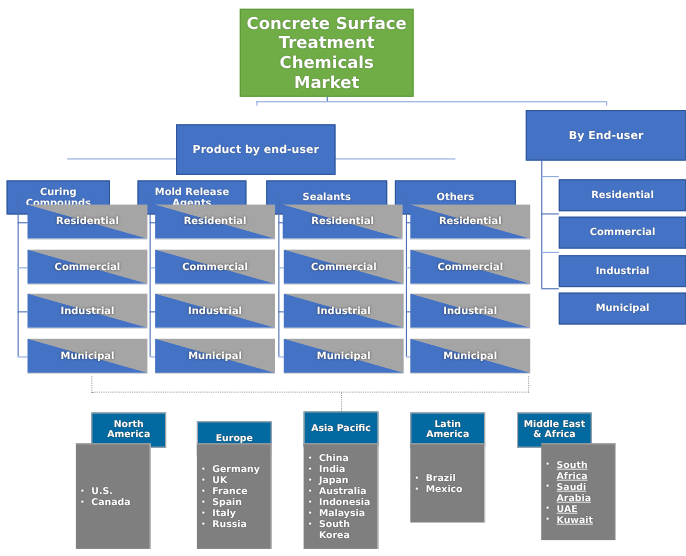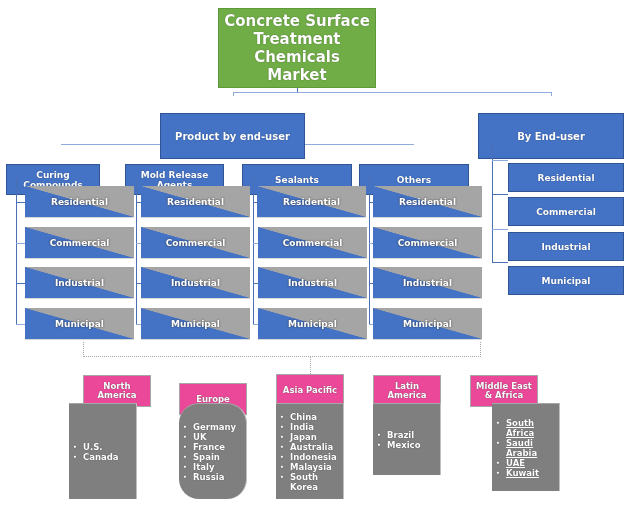--- a/index.html
+++ b/index.html
@@ -13,21 +13,21 @@
   .blue { background: #4472c4; border: 1px solid #2f5597; color: #fff; font-weight: bold;
           text-align: center; display: flex; align-items: center; justify-content: center;
           text-shadow: 0 0 1px #1f3864; margin-top: 17px; }
   .l1 { height: 46px; font-size: 10px; }
   .cat { height: 31px; font-size: 9px; top: 147px; }
   .split { height: 32px; font-size: 9px; color: #fff; font-weight: bold; text-align: center;
            display: flex; align-items: center; justify-content: center;
            background: linear-gradient(to top right, #4472c4 49.5%, #a5a5a5 50.5%);
            border-bottom: 1px solid #d9d9d9; text-shadow: 0 0 2px #333; }
   .eu { height: 29px; font-size: 9px; }
-  .rhead { height: 32px; background: #ec4899; border: 1px solid #a6a6a6; color: #fff;
+  .rhead { height: 32px; background: #0369a1; border: 1px solid #a6a6a6; color: #fff;
            font-weight: bold; font-size: 8.5px; line-height: 9px; text-align: center;
            display: flex; align-items: center; justify-content: center; text-shadow: 0 0 1px #333; }
   .rbody { background: #7f7f7f; border-top: 1px solid #a6a6a6; border-right: 1px solid #bfbfbf;
            color: #fff; font-weight: bold; font-size: 8.5px; line-height: 10px;
            display: flex; align-items: center; text-shadow: 0 0 1px #333; }
   .rbody ul { margin: 0; padding: 0 0 0 14px; list-style: none; }
   .rbody li { position: relative; }
   .rbody li::before { content: "\2022"; position: absolute; left: -10px; font-size: 6px; }
   .vline { position: absolute; width: 0; border-left: 1px solid #4a6fb5; }
   .hline { position: absolute; height: 0; border-top: 1px solid #8faadc; }
@@ -40,21 +40,21 @@
 <div class="hline" style="left:233px;top:92px;width:318px;"></div>
 <div class="vline" style="left:297px;top:88px;height:4px;"></div>
 <div class="vline" style="left:233px;top:92px;height:4px;border-color:#8faadc;"></div>
 <div class="vline" style="left:551px;top:92px;height:4px;border-color:#8faadc;"></div>
 <div class="hline" style="left:61px;top:144px;width:353px;"></div>
 <div class="vline" style="left:233px;top:141px;height:4px;"></div>
 
 <div class="abs root">Concrete Surface Treatment Chemicals Market</div>
 
 <div class="abs blue l1" style="left:160px;top:96px;width:145px;">Product by end-user</div>
-<div class="abs blue l1" style="left:478px;top:96px;width:146px;">By End-user</div>
+<div class="abs blue l1" style="left:478px;top:83px;width:146px;">By End-user</div>
 
 <div class="abs blue cat" style="left:6px;width:94px;">Curing Compounds</div>
 <div class="abs blue cat" style="left:125px;width:99px;">Mold Release Agents</div>
 <div class="abs blue cat" style="left:242px;width:110px;">Sealants</div>
 <div class="abs blue cat" style="left:359px;width:110px;">Others</div>
 
 <div class="vline" style="left:16px;top:178px;height:146px;"></div>
 <div class="vline" style="left:136px;top:178px;height:146px;"></div>
 <div class="vline" style="left:253px;top:178px;height:146px;"></div>
 <div class="vline" style="left:369px;top:178px;height:146px;"></div>
@@ -110,21 +110,21 @@
 
 <div class="abs rhead" style="left:83px;top:375px;width:68px;">North America</div>
 <div class="abs rbody" style="left:69px;top:403px;width:68px;height:96px;">
   <ul>
       <li>U.S.</li>
       <li>Canada</li>
     </ul>
 </div>
 
 <div class="abs rhead" style="left:179px;top:383px;width:68px;">Europe</div>
-<div class="abs rbody" style="left:179px;top:403px;width:68px;height:96px;border-radius:20px;">
+<div class="abs rbody" style="left:179px;top:403px;width:68px;height:96px;">
   <ul>
     <li>Germany</li>
     <li>UK</li>
     <li>France</li>
     <li>Spain</li>
     <li>Italy</li>
     <li>Russia</li>
   </ul>
 </div>
 

